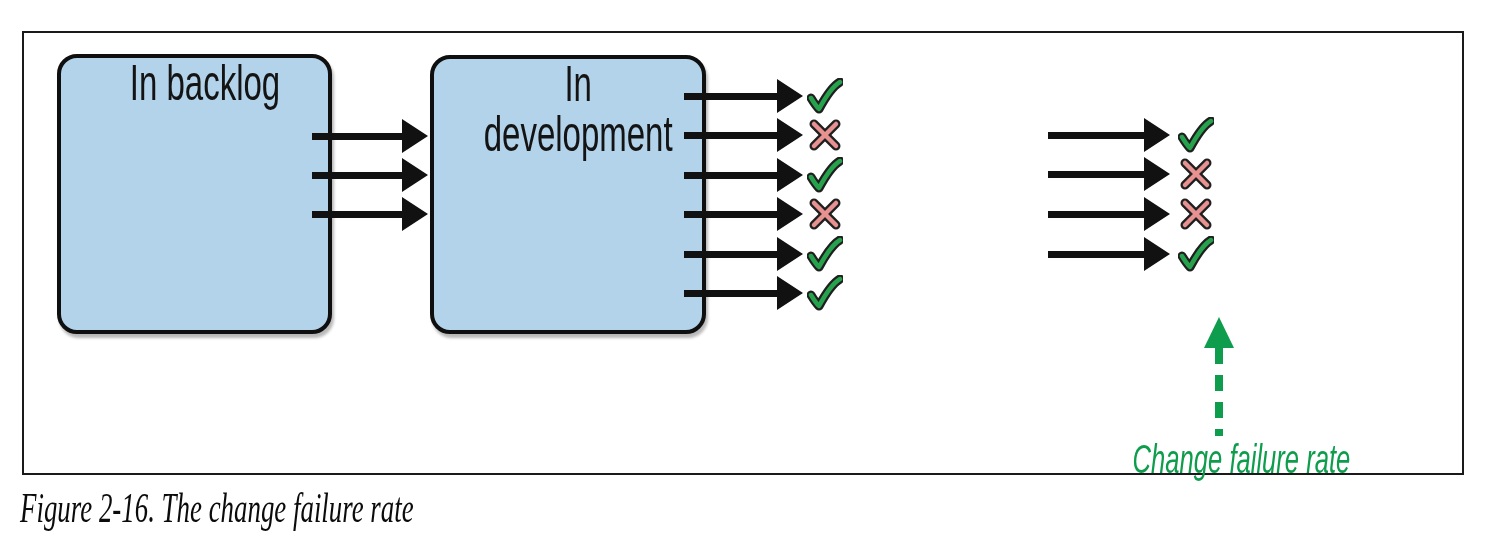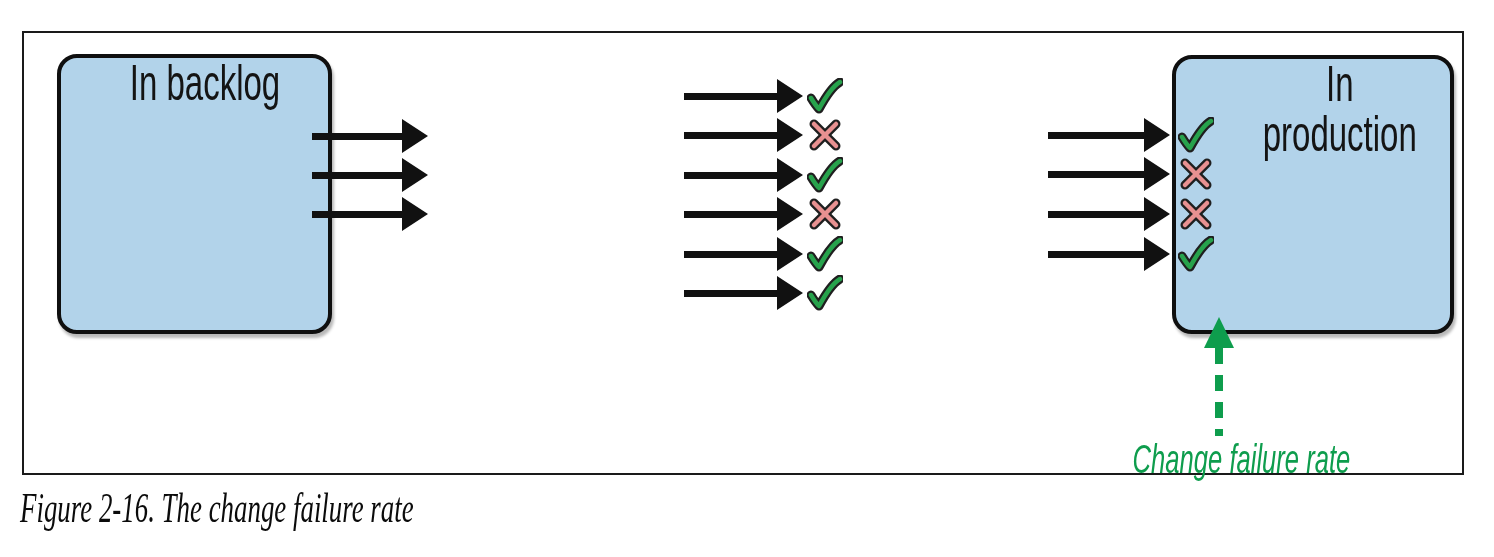--- a/index.html
+++ b/index.html
@@ -85,25 +85,25 @@
 </head>
 <body>
 
 <div class="page" style="--box-fill: #b2d3ea; --box-border: #0f0f0f; --arrow: #111111; --green: #0e9d4d;">
   <div class="frame">
 
     <div class="stage-box" style="left:33px;top:21px;width:247px;height:272px">
       <span class="stage-label">In backlog</span>
     </div>
 
+    <div class="stage-box" style="left:406px;top:22px;width:248px;height:271px">
+      <span class="stage-label">In development</span>
+    </div>
 
 
-    <div class="stage-box offset" style="left:1148px;top:22px;width:254px;height:271px">
-      <span class="stage-label">In production</span>
-    </div>
 
     <div id="flow-layer">
         <div class="arrow" style="left: 288px; top: 99.5px; width: 90px;"></div>
         <div class="arrow" style="left: 288px; top: 138.5px; width: 90px;"></div>
         <div class="arrow" style="left: 288px; top: 177.5px; width: 90px;"></div>
         <div class="arrow" style="left: 660px; top: 59.5px; width: 93px;"></div>
         <svg viewBox="0 0 36 36" class="mark" style="left: 783px; top: 45px;">
           <path d="M4 20 C7 25 10 29 12 31 C18 20 26 8 33 4" fill="none" stroke="#1f1f1f" stroke-width="9" stroke-linecap="round" stroke-linejoin="round"></path>
           <path d="M4 20 C7 25 10 29 12 31 C18 20 26 8 33 4" fill="none" stroke="#27a24c" stroke-width="4.5" stroke-linecap="round" stroke-linejoin="round"></path>
         </svg>

